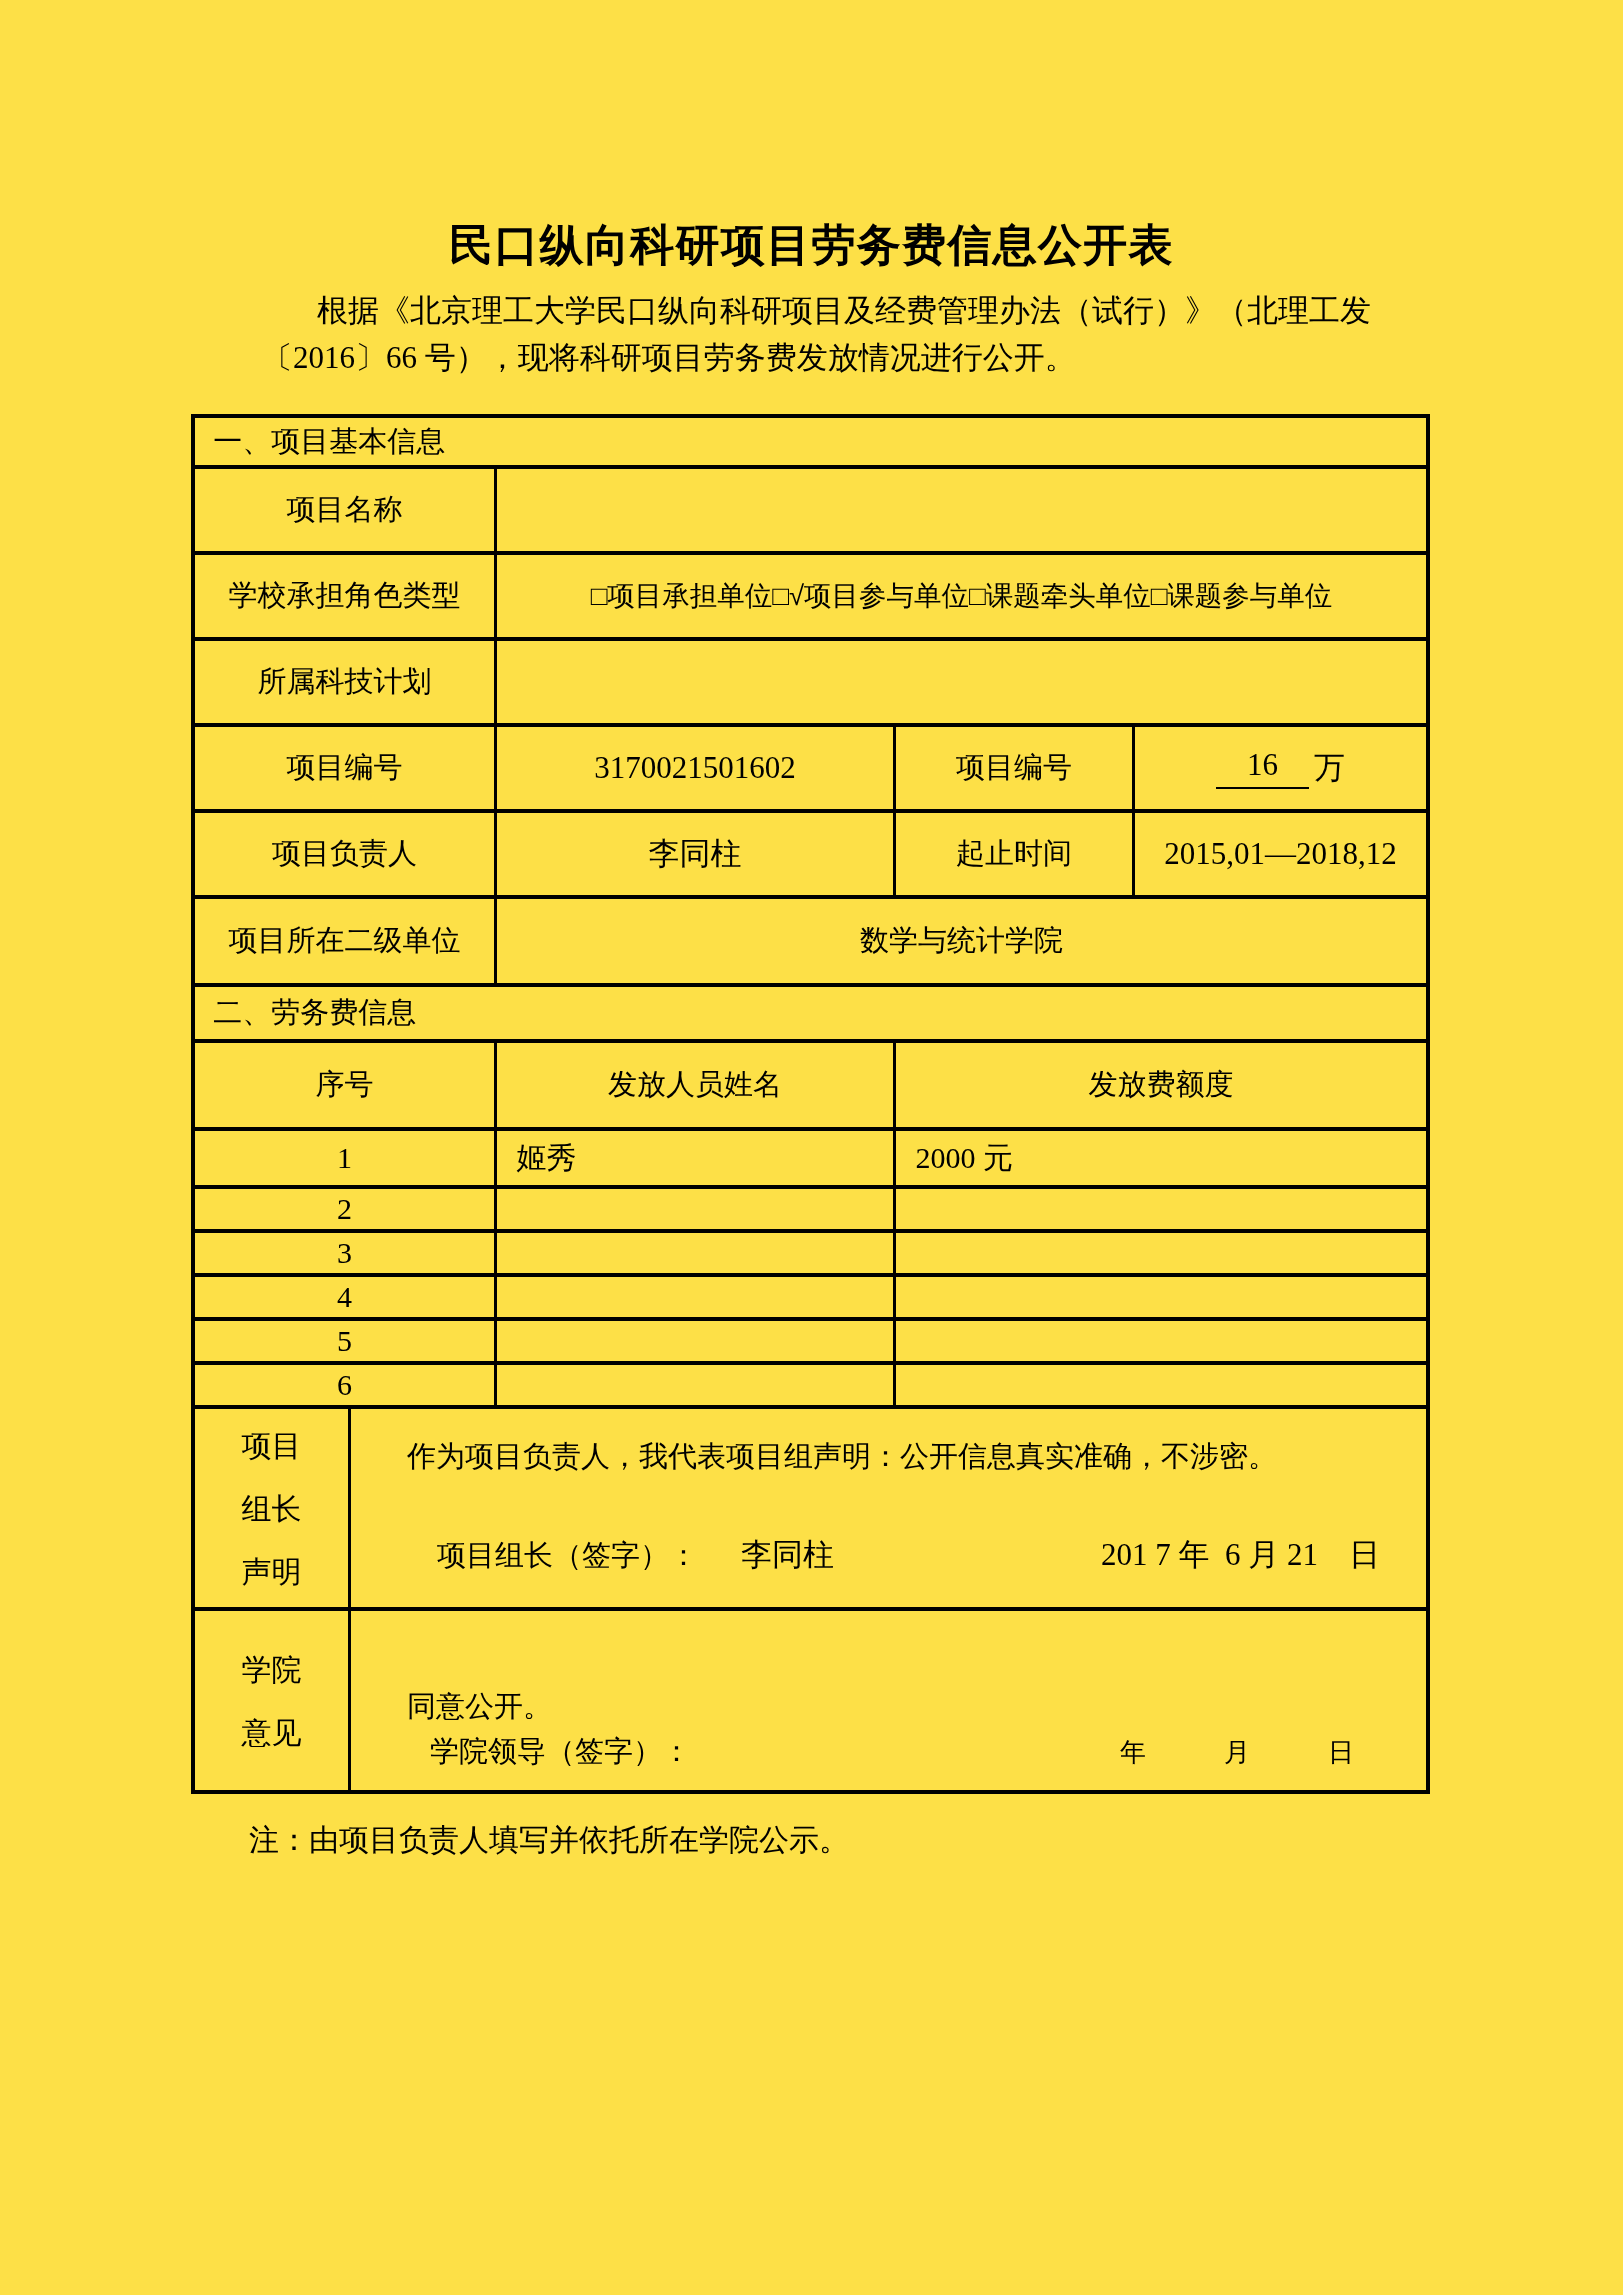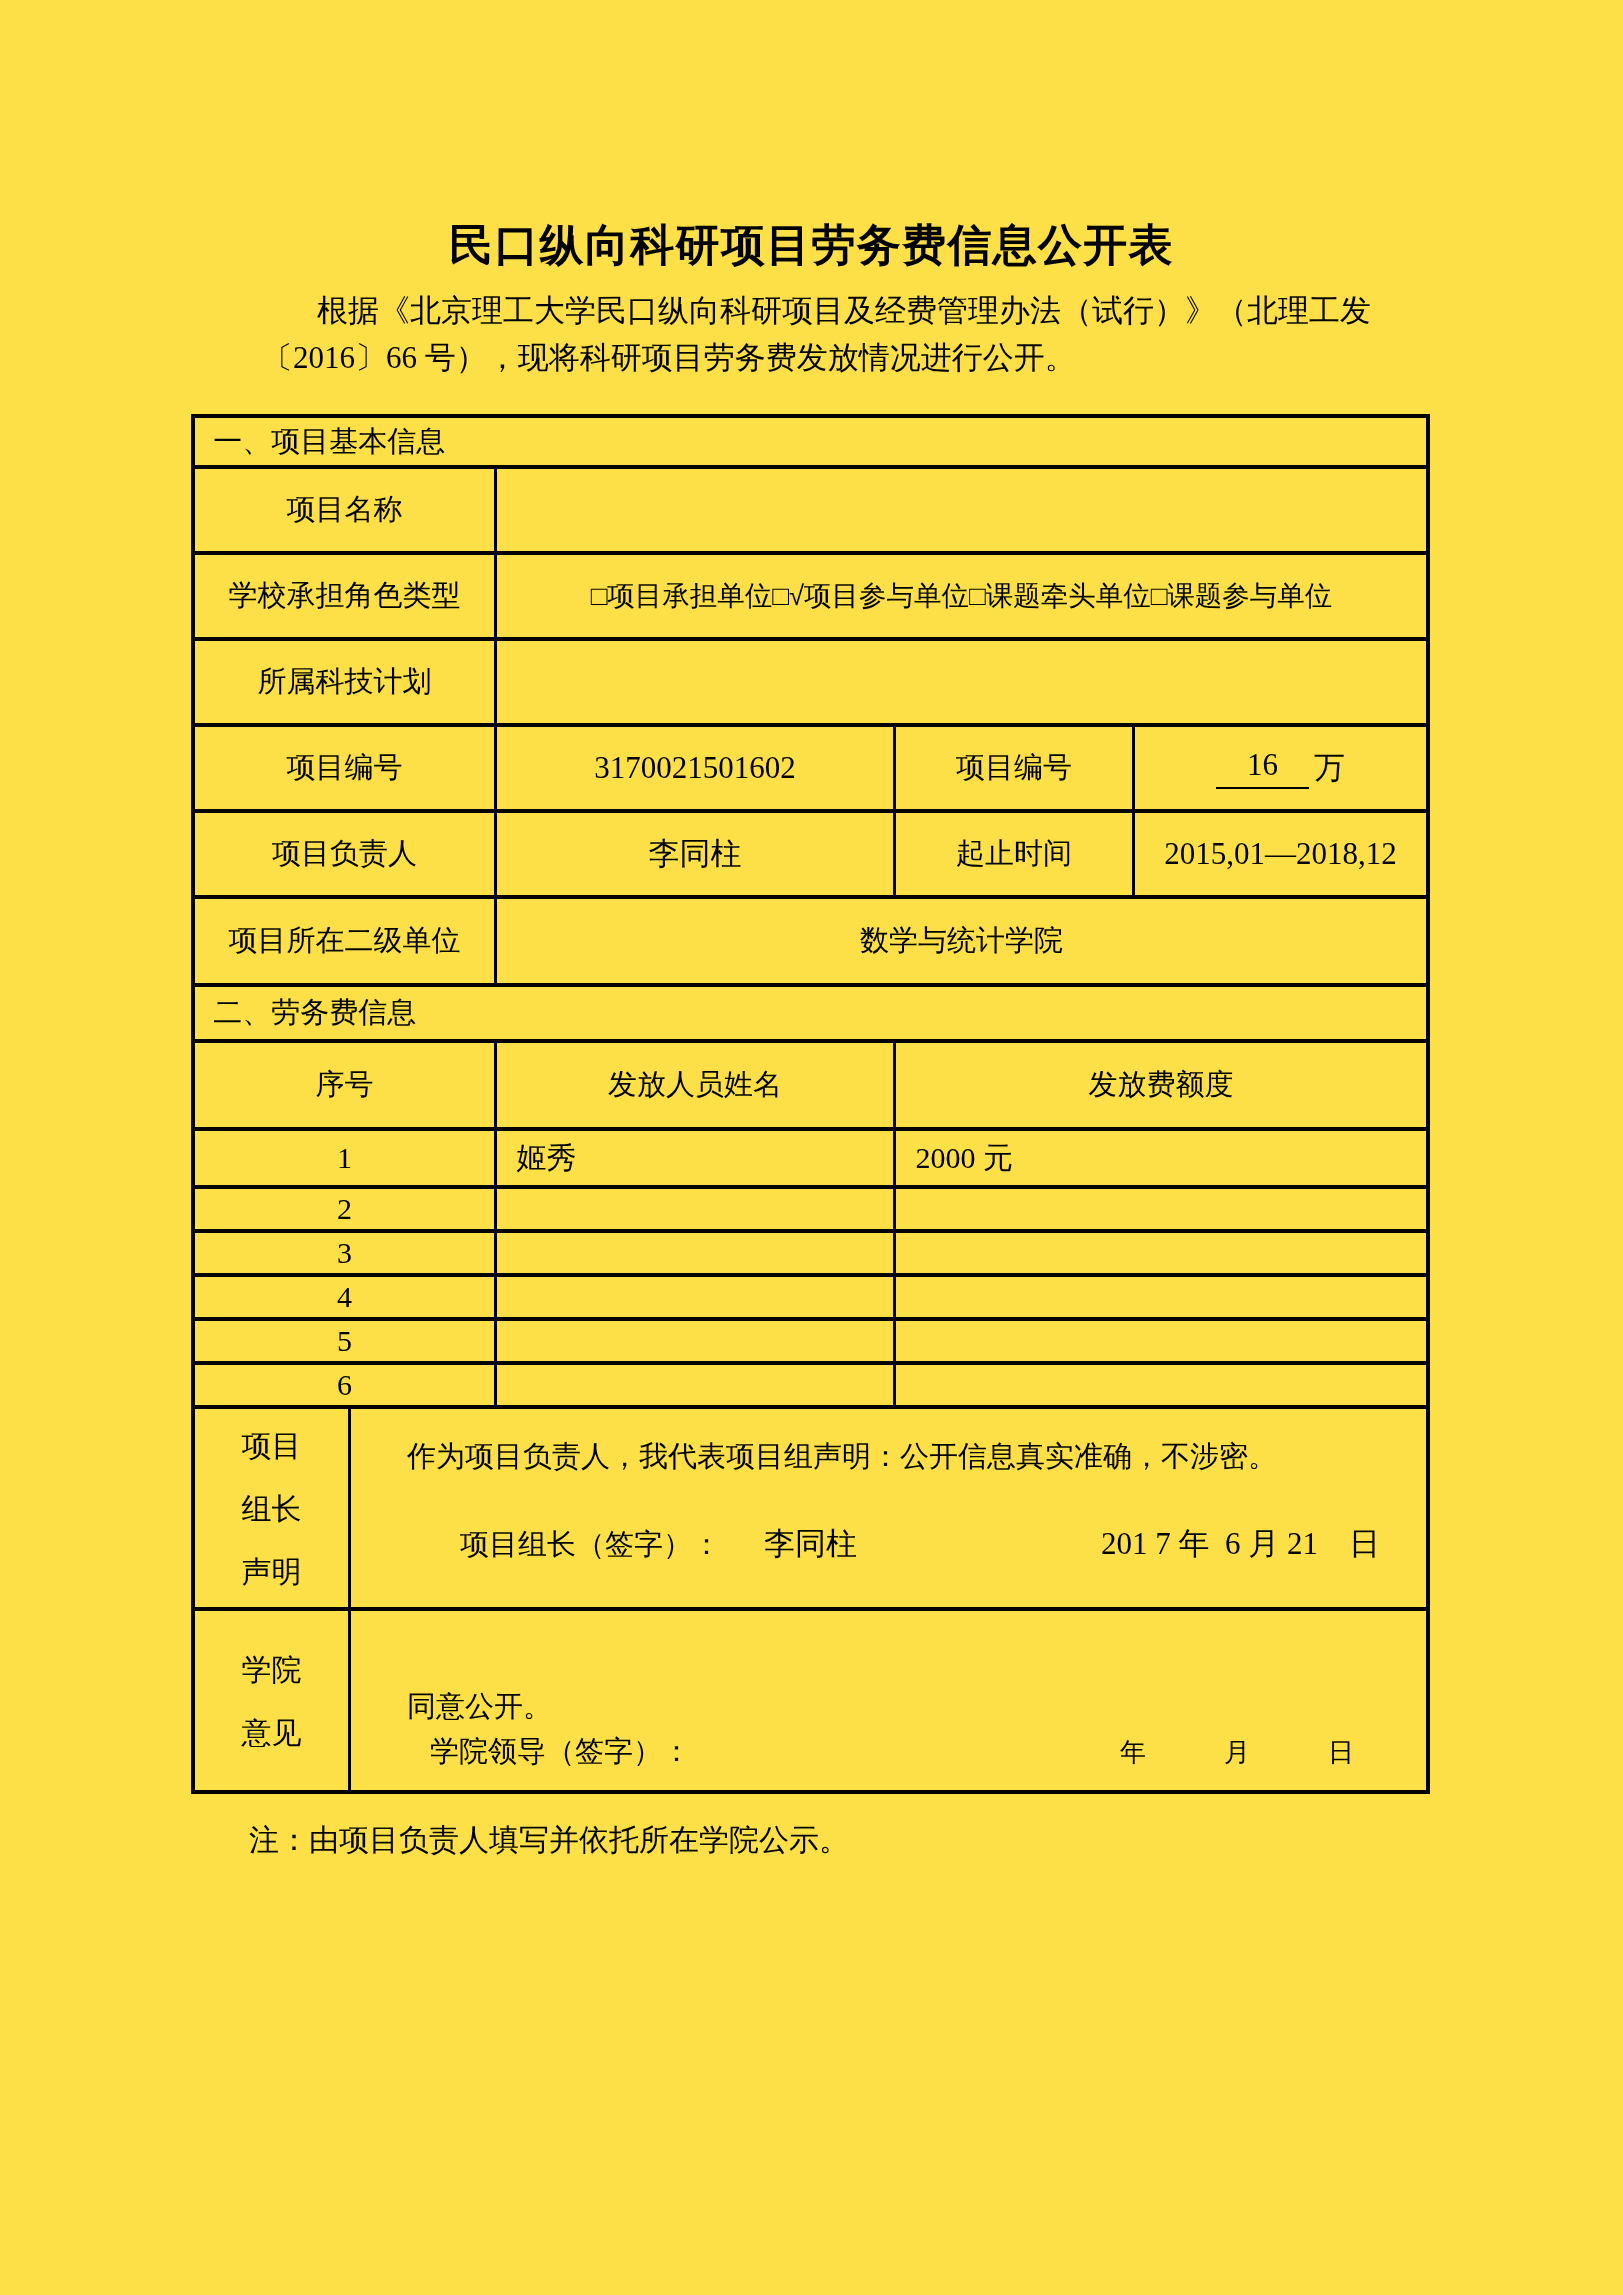--- a/index.html
+++ b/index.html
@@ -102,21 +102,21 @@
     top: 27.5px; left: 56px;
     font-size: 29px;
   }
   .sig-line {
     position: absolute;
     left: 0; right: 0;
     display: flex;
     align-items: baseline;
     justify-content: space-between;
   }
-  .stmt-sig { bottom: 42px; padding-left: 109px; padding-right: 46px; }
+  .stmt-sig { bottom: 31px; padding-left: 86px; padding-right: 46px; }
   .op-sig   { bottom: 18.3px; padding-left: 79px; padding-right: 72px; }
   .sig-label { font-size: 29px; }
   .sig-name  { font-family: "Liberation Serif", serif; font-size: 31px; margin-left: 43px; }
   .sig-left  { display: flex; align-items: baseline; }
   .sig-date  { font-family: "Liberation Serif", serif; font-size: 31px; white-space: pre; }
   .op-text {
     position: absolute;
     top: 76px; left: 56px;
     font-size: 29px;
   }

